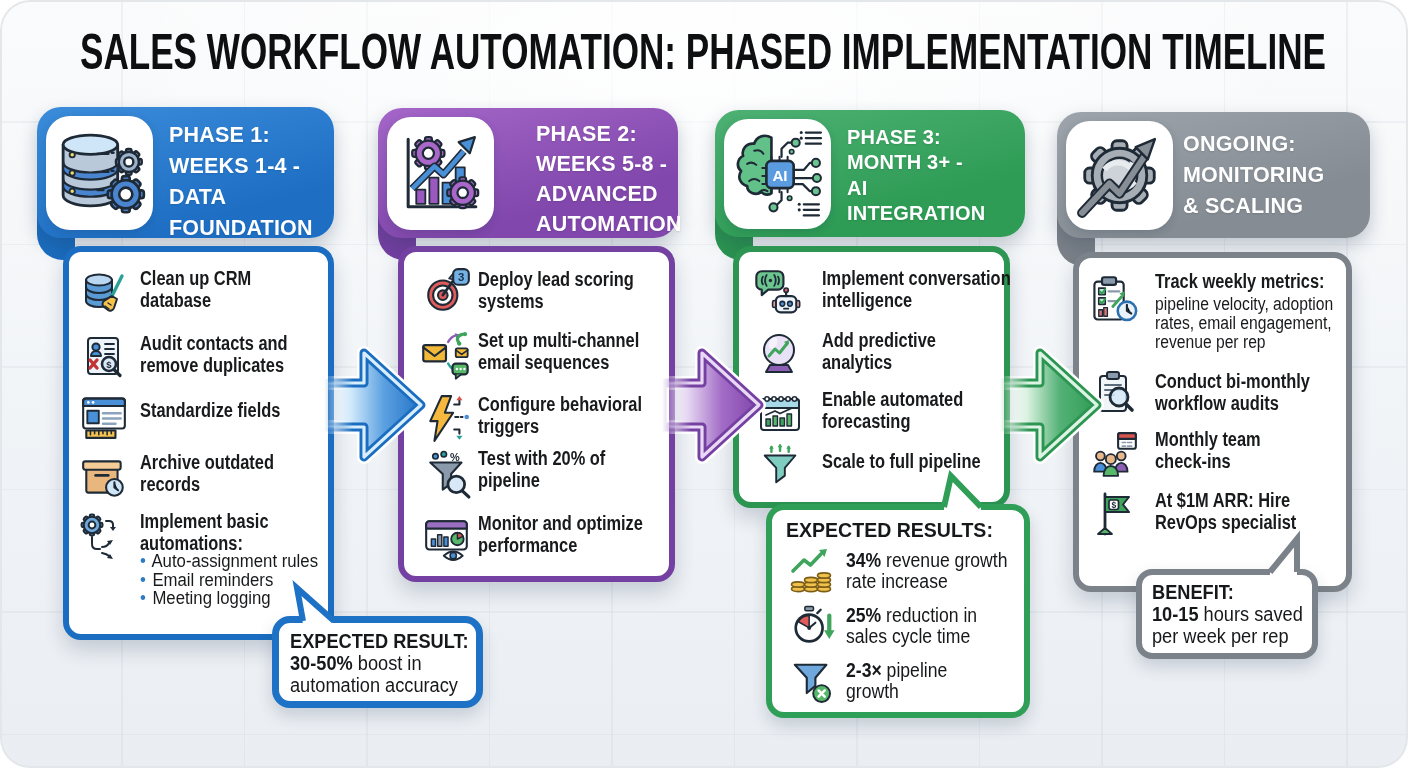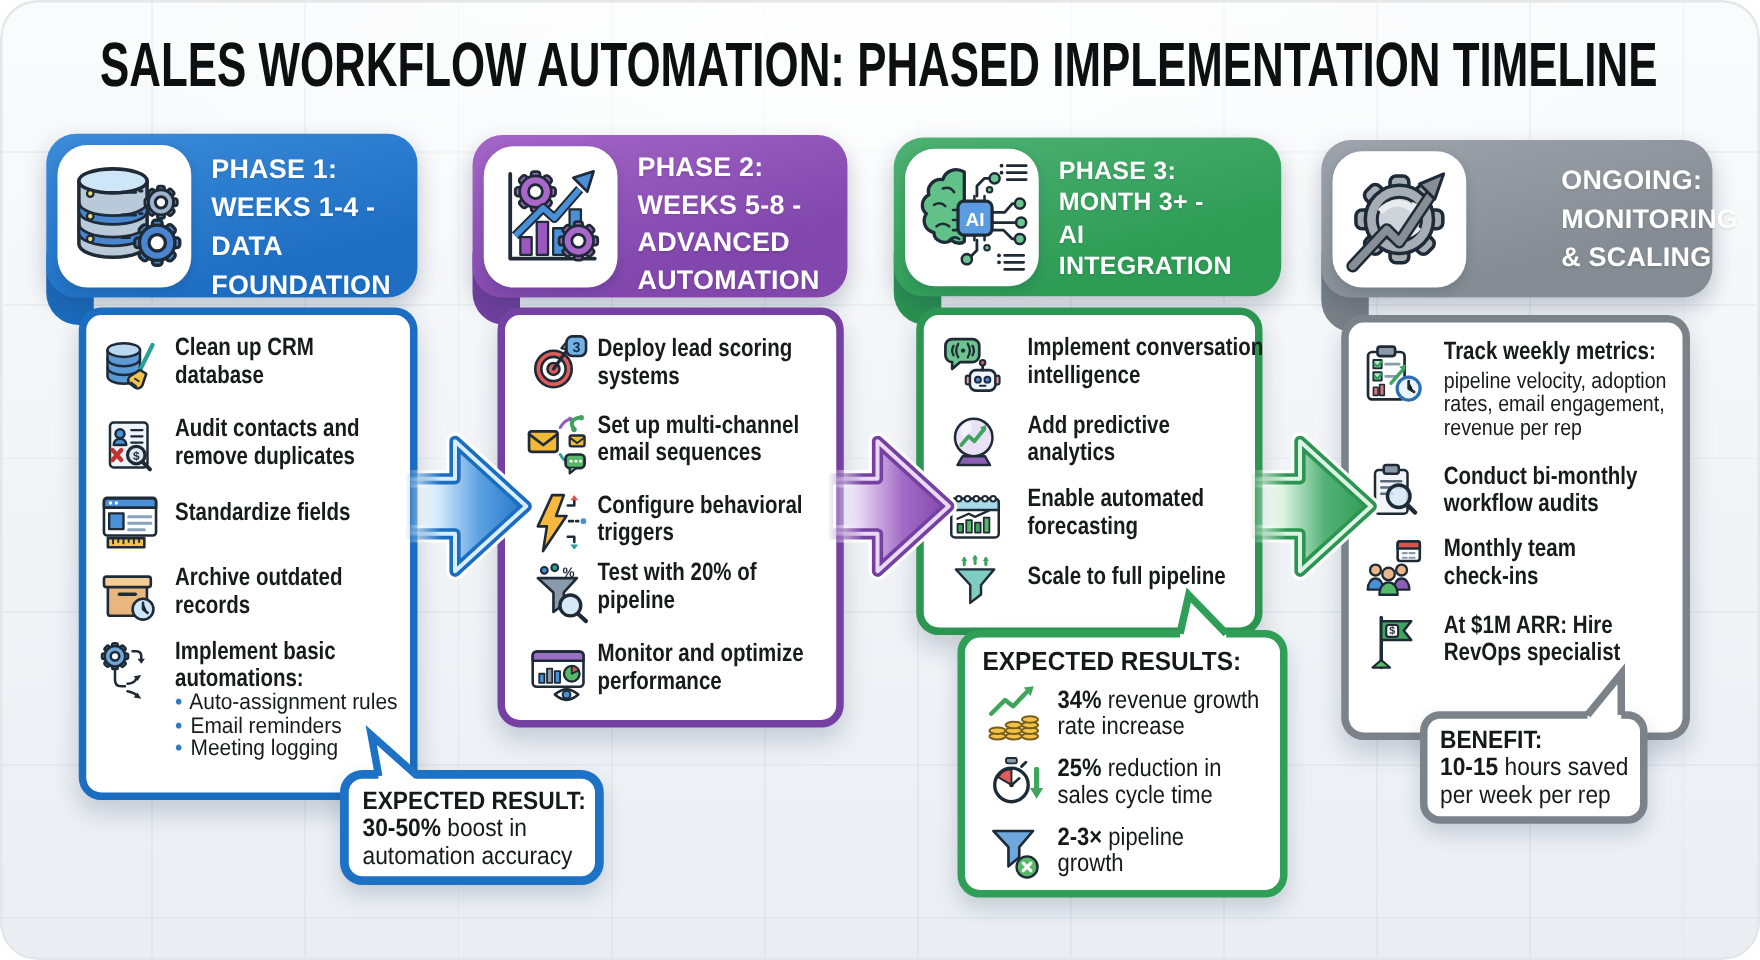--- a/index.html
+++ b/index.html
@@ -35,31 +35,31 @@
 <span style="position:absolute;display:inline-block;font-weight:bold;font-size:50px;color:#0e0f10;transform:translateX(-50%) scaleX(.702);transform-origin:50% 0;white-space:nowrap">SALES WORKFLOW AUTOMATION: PHASED IMPLEMENTATION TIMELINE</span>
   </div>
 <div class="leg" style="left:37px;top:202px;width:38px;height:58px;background:#1a6dc0"></div>
 <div class="hdr" style="left:37px;top:107px;width:297px;height:131px;background:linear-gradient(165deg,#3b8cda 0%,#1e6fc4 75%)"></div>
 <div class="ibox" style="left:46px;top:116px;width:107px;height:114px"></div>
 <div class="htxt" style="left:169px;top:119.5px;font-size:21.5px;line-height:31px">PHASE 1:<br>WEEKS 1-4 -<br>DATA<br>FOUNDATION</div>
 <div class="card" style="left:63px;top:246px;width:271px;height:394px;border:6px solid #1a6dc0"></div>
 <div class="leg" style="left:378px;top:202px;width:38px;height:58px;background:#7440a2"></div>
 <div class="hdr" style="left:378px;top:108px;width:300px;height:130px;background:linear-gradient(165deg,#a466c8 0%,#8147ac 70%)"></div>
 <div class="ibox" style="left:387px;top:117px;width:107px;height:113px"></div>
-<div class="htxt" style="left:510px;top:119px;font-size:21.5px;line-height:30px">PHASE 2:<br>WEEKS 5-8 -<br>ADVANCED<br>AUTOMATION</div>
+<div class="htxt" style="left:536px;top:119px;font-size:21.5px;line-height:30px">PHASE 2:<br>WEEKS 5-8 -<br>ADVANCED<br>AUTOMATION</div>
 <div class="card" style="left:398px;top:246px;width:277px;height:336px;border:6px solid #7440a2"></div>
 <div class="leg" style="left:715px;top:201px;width:38px;height:59px;background:#2b9551"></div>
 <div class="hdr" style="left:715px;top:110px;width:310px;height:127px;background:linear-gradient(165deg,#4db173 0%,#2e9c55 70%)"></div>
 <div class="ibox" style="left:724px;top:119px;width:107px;height:110px"></div>
 <div class="htxt" style="left:847px;top:124.6px;font-size:20px;line-height:25.5px">PHASE 3:<br>MONTH 3+ -<br>AI<br>INTEGRATION</div>
 <div class="card" style="left:733px;top:246px;width:277px;height:262px;border:6px solid #2b9551"></div>
 <div class="leg" style="left:1057px;top:202px;width:38px;height:64px;background:#7c8289"></div>
 <div class="hdr" style="left:1057px;top:112px;width:313px;height:126px;background:linear-gradient(165deg,#9da4ab 0%,#858c93 70%)"></div>
 <div class="ibox" style="left:1066px;top:121px;width:107px;height:109px"></div>
-<div class="htxt" style="left:1249px;top:128.5px;font-size:21.5px;line-height:31px">ONGOING:<br>MONITORING<br>&amp; SCALING</div>
+<div class="htxt" style="left:1183px;top:128.5px;font-size:21.5px;line-height:31px">ONGOING:<br>MONITORING<br>&amp; SCALING</div>
 <div class="card" style="left:1073px;top:252px;width:279px;height:340px;border:6px solid #7c8289"></div>
 <svg class="icon" style="left:81px;top:270px" width="48" height="48" viewBox="0 0 48 48">
     <g stroke="#1f2a37" stroke-width="2" stroke-linejoin="round" stroke-linecap="round">
 <path d="M5,10 V31 c0,3.3 5.8,6 13,6 s13,-2.7 13,-6 V10" fill="#5b9bd5"></path>
 <path d="M5,17 c0,3.3 5.8,6 13,6 s13,-2.7 13,-6" fill="none"></path>
 <path d="M5,24 c0,3.3 5.8,6 13,6 s13,-2.7 13,-6" fill="none"></path>
 <ellipse cx="18" cy="10" rx="13" ry="5.5" fill="#b9d7f0"></ellipse>
 <path d="M41,6 L31,26" stroke="#2aa198" stroke-width="3.4"></path>
 <path d="M31,26 l-8,5 c-2,1.5 -2,4.5 0,6 l4,3 c2,1.5 5,0.5 6,-2 l3,-9 z" fill="#f5c24c"></path>
 <path d="M27,33 l3,2 M24,36 l4,3" stroke-width="1.4"></path>

